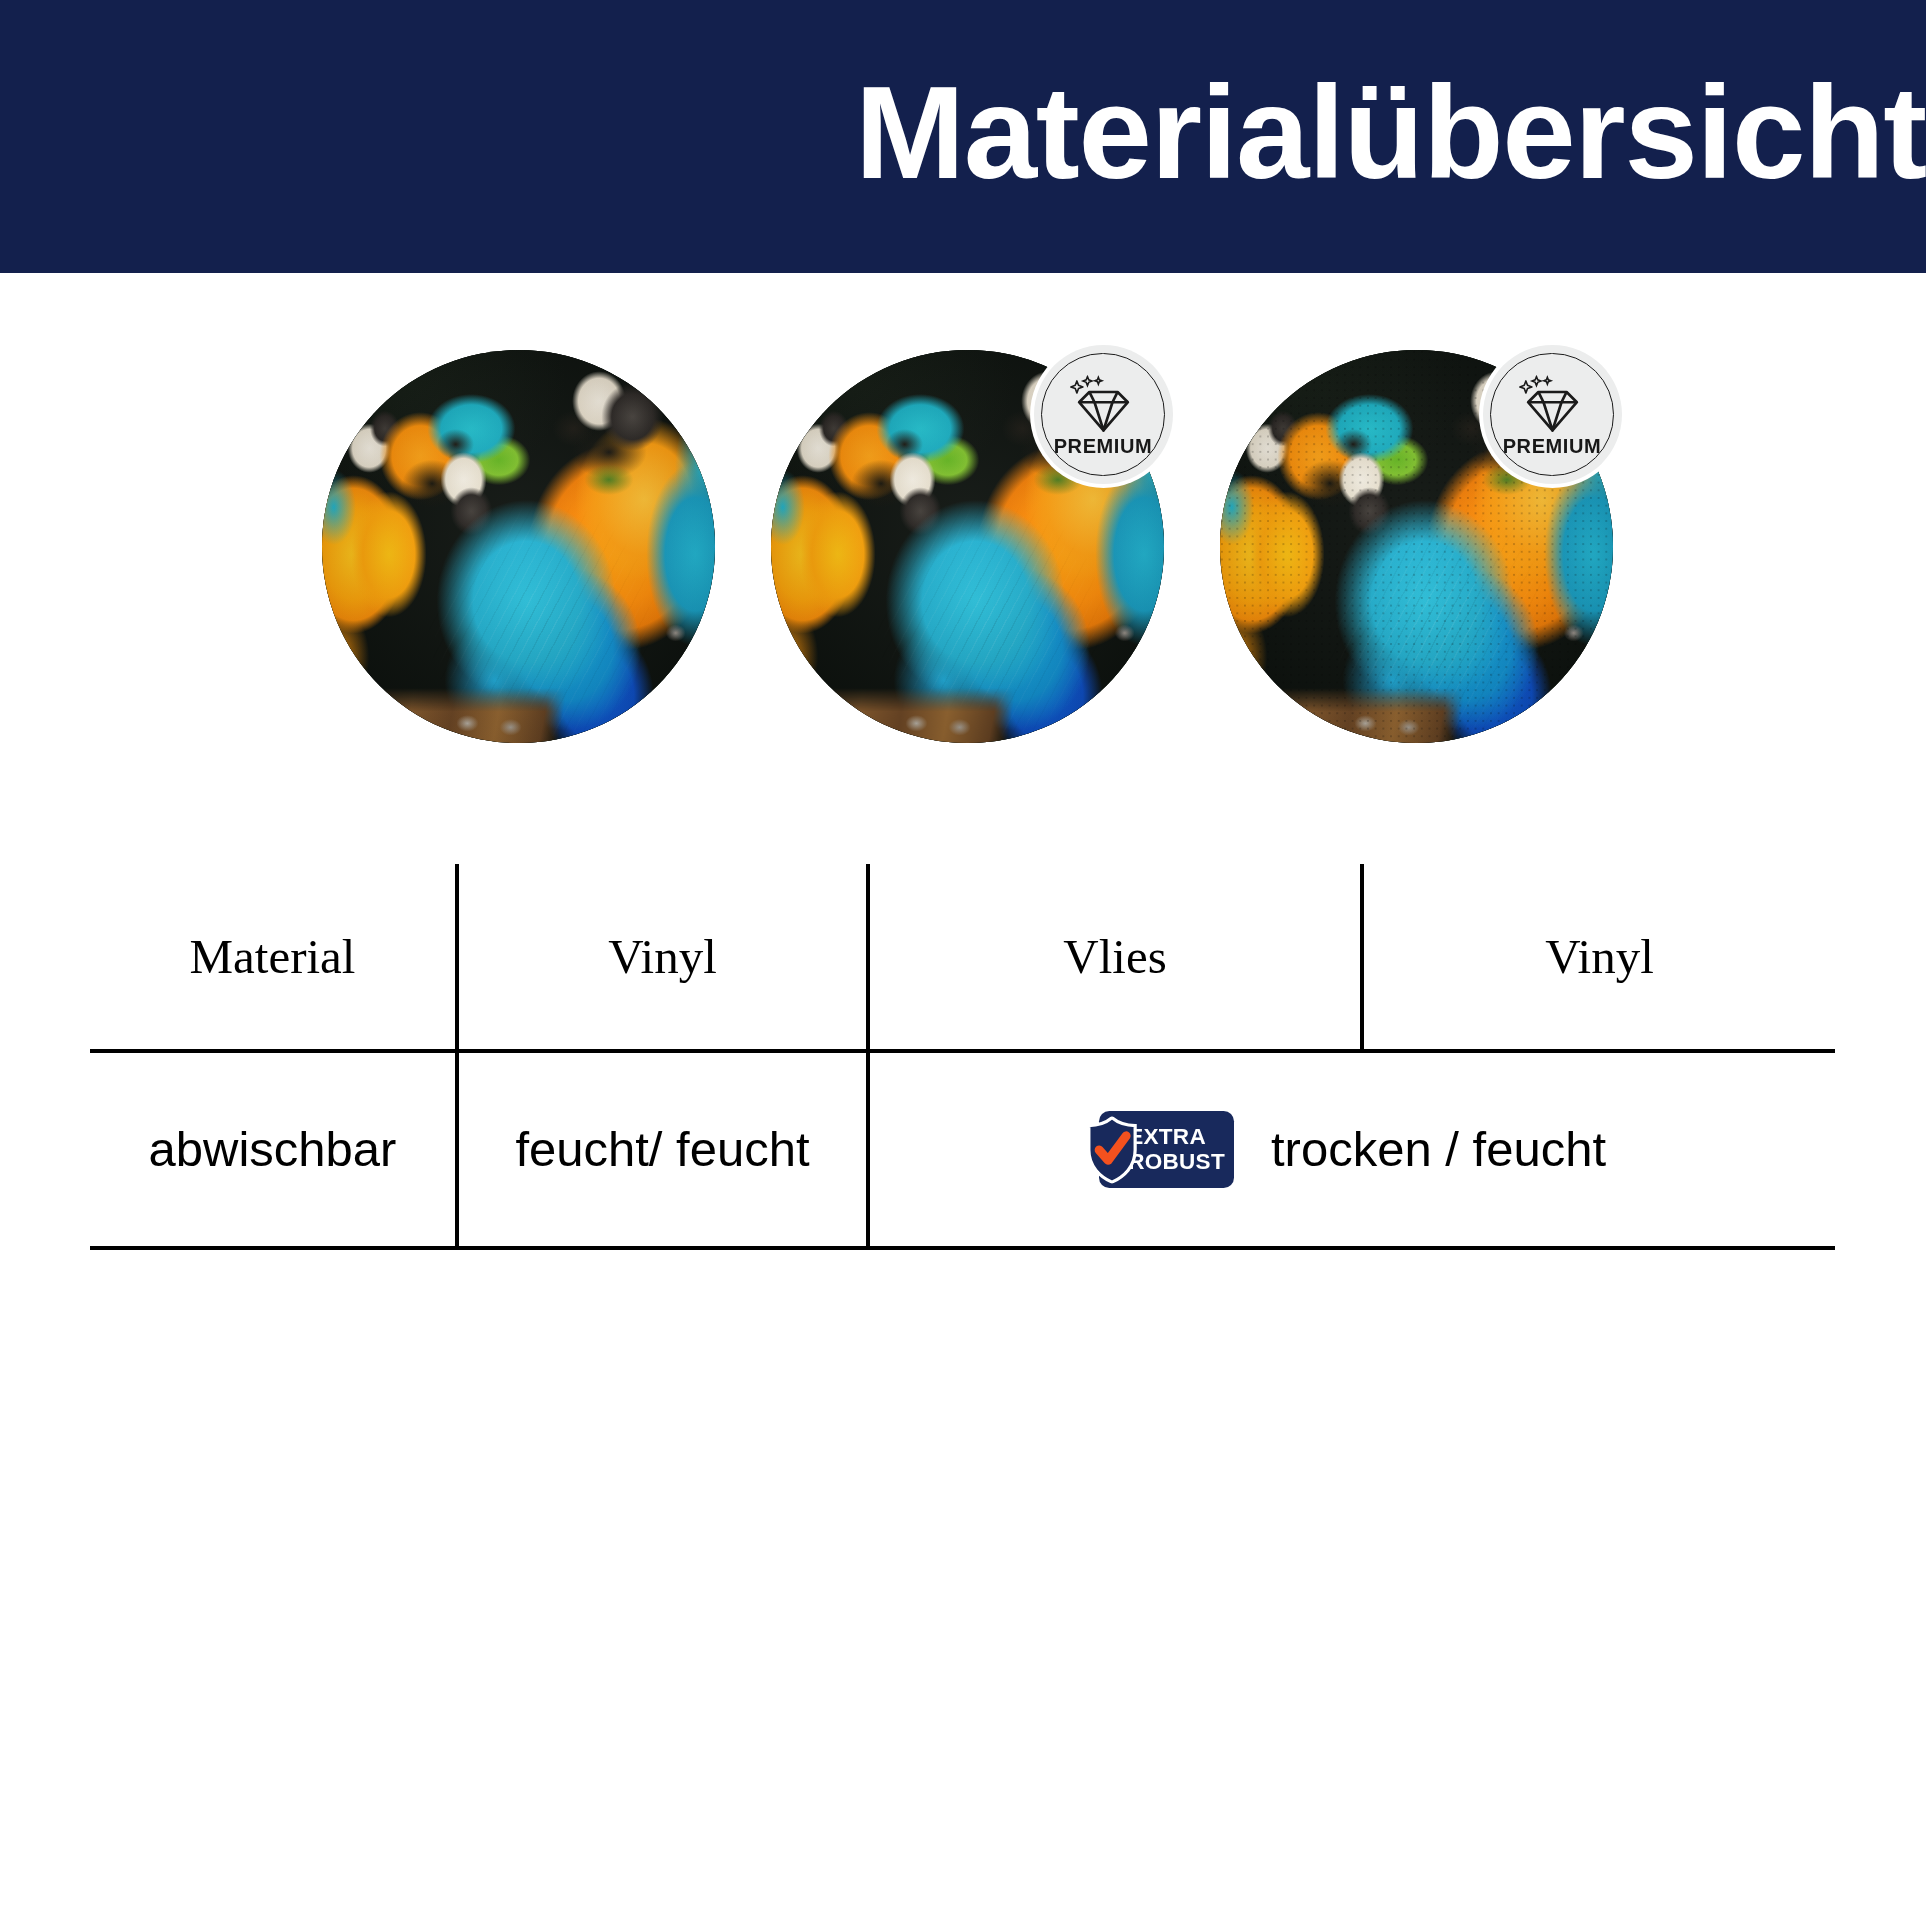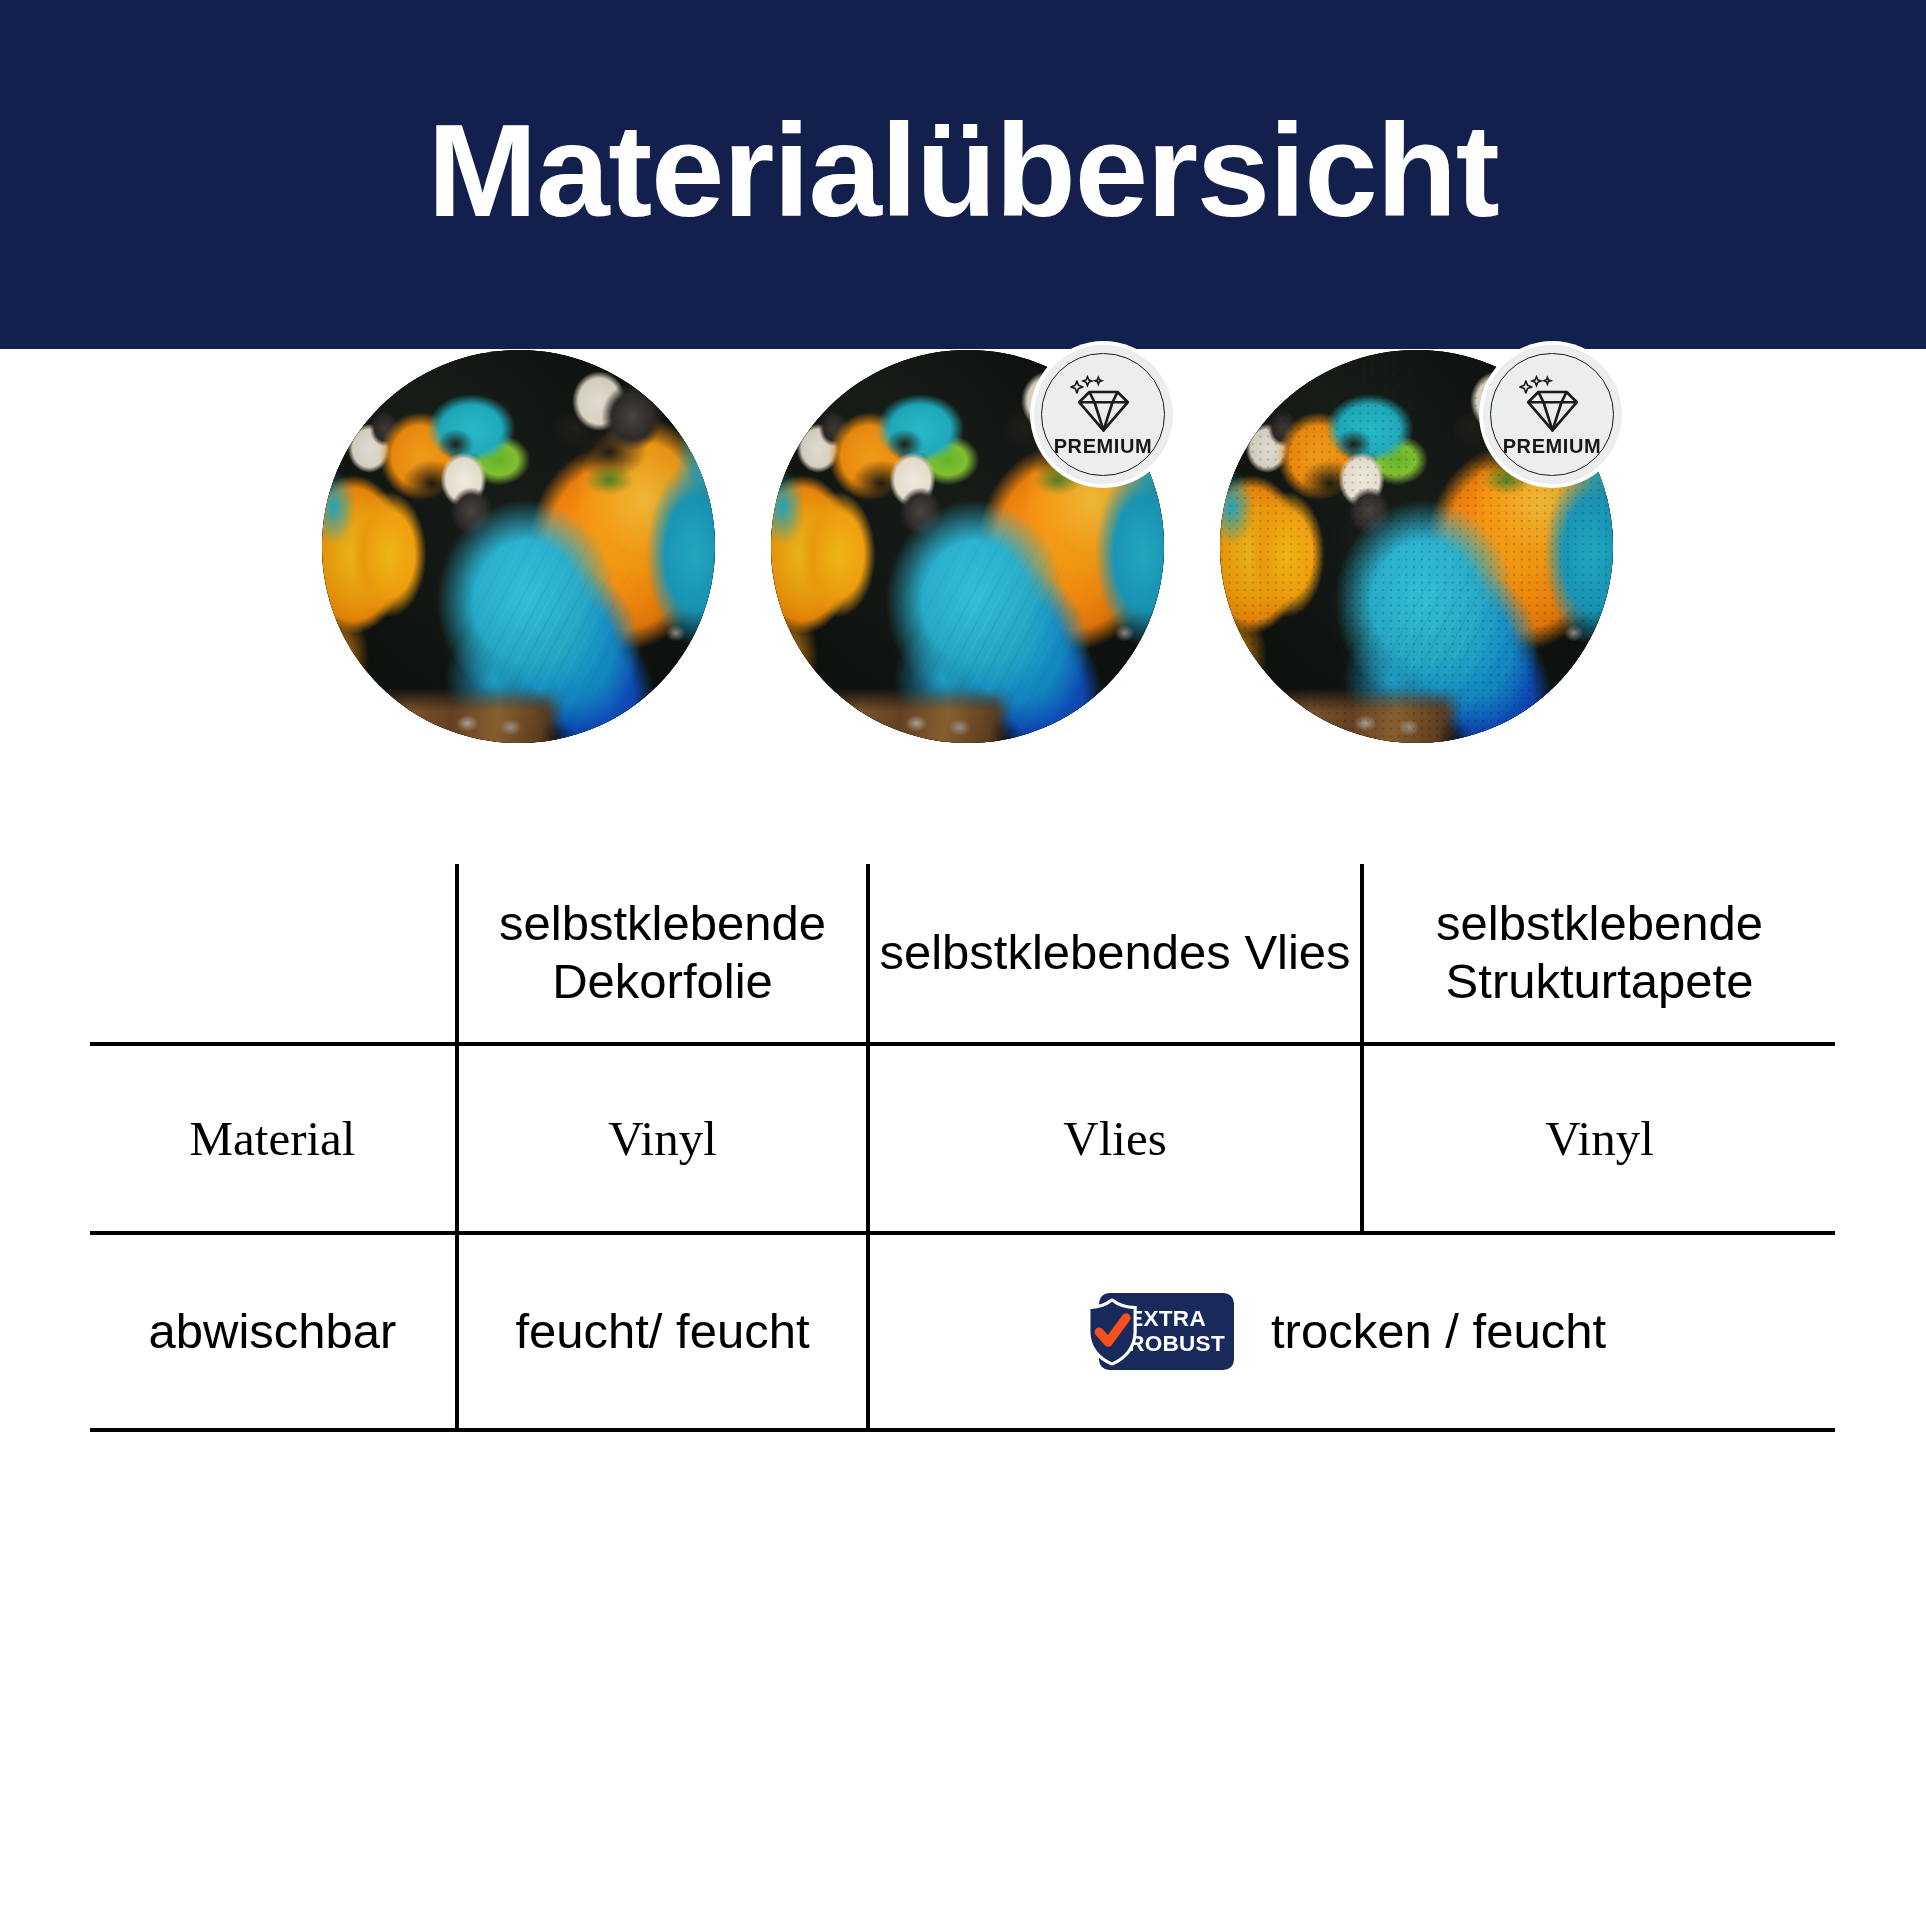--- a/index.html
+++ b/index.html
@@ -14,25 +14,25 @@
     position: relative;
     overflow: hidden;
   }
 
   
   .banner {
     position: absolute;
     left: 0;
     top: 0;
     width: 1926px;
-    height: 349px;
+    height: 273px;
     background: #13204d;
     display: flex;
     align-items: center;
-    justify-content: center;
+    justify-content: flex-end;
   }
   .banner-title {
     color: #ffffff;
     font-family: "Liberation Sans", sans-serif;
     font-weight: bold;
     font-size: 132px;
     letter-spacing: -1.3px;
     line-height: 1;
     white-space: nowrap;
     transform: translateY(-3.9px);
@@ -464,26 +464,20 @@
 
 <table class="spec-table">
   <colgroup>
     <col class="col-label">
       <col class="col-1">
       <col class="col-2">
       <col class="col-3">
   </colgroup>
   <tbody>
 
-    <tr class="head-row">
-      <td class="hr-bottom"></td>
-      <td class="vr hr-bottom cell-head">selbstklebende Dekorfolie</td>
-      <td class="vr hr-bottom cell-head">selbstklebendes Vlies</td>
-      <td class="vr hr-bottom cell-head">selbstklebende Strukturtapete</td>
-    </tr>
 
     <tr class="body-row">
       <td class="hr-bottom cell-label">Material</td>
       <td class="vr hr-bottom">Vinyl</td>
       <td class="vr hr-bottom">Vlies</td>
       <td class="vr hr-bottom">Vinyl</td>
     </tr>
 
 
 

